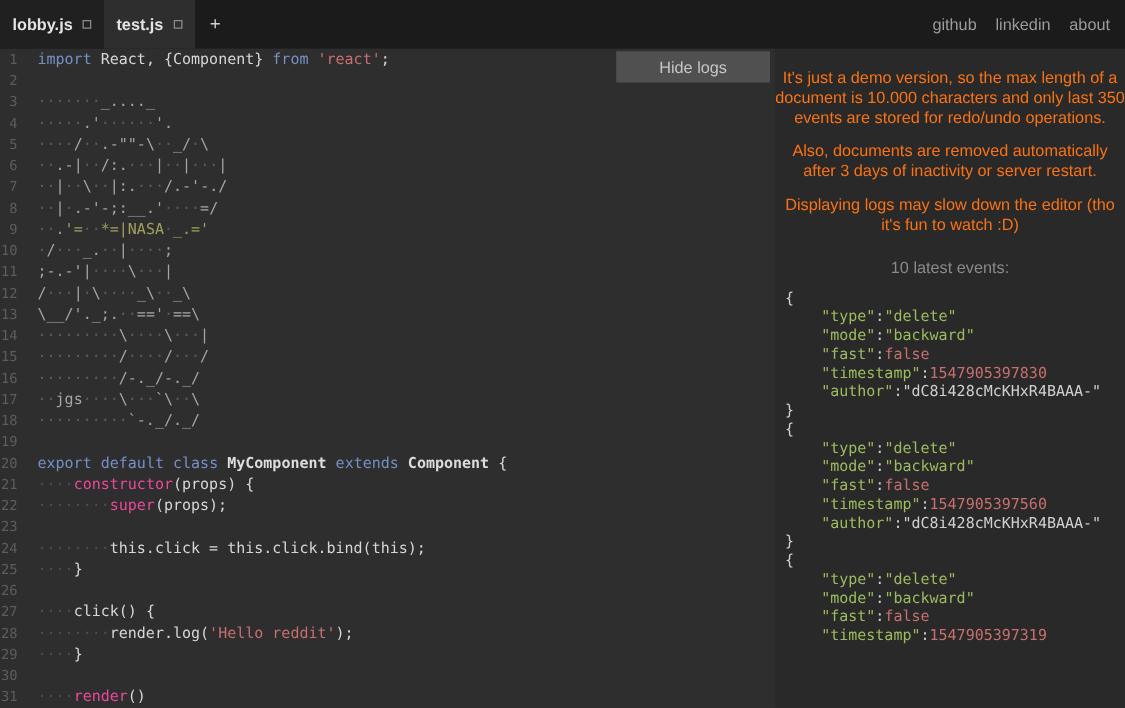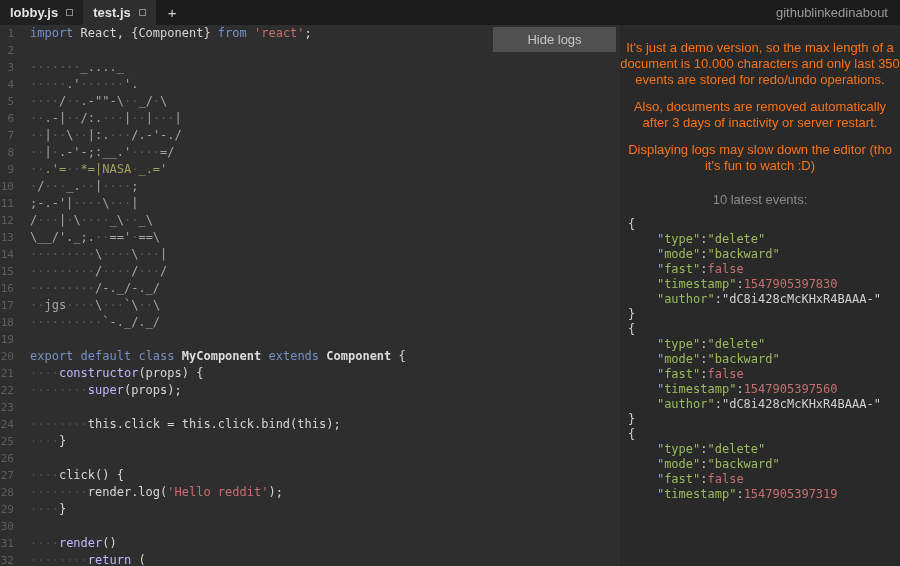--- a/index.html
+++ b/index.html
@@ -6,40 +6,40 @@
   html,body { margin:0; padding:0; }
   body {
     width:900px; height:566px; overflow:hidden;
     background:#2e2e2e;
     font-family:"Liberation Sans", sans-serif;
     -webkit-font-smoothing:antialiased;
   }
 
   
   .topbar {
-    height:25px; background:#1b1b1b;
+    height:39px; background:#1b1b1b;
     display:flex; align-items:stretch;
     color:#e4e4e4; font-size:13px;
   }
   .tab {
     display:flex; align-items:center;
     padding:0 10px; font-weight:bold; cursor:pointer;
   }
   .tab.inactive { background:#202020; }
   .tab.active   { background:#2e2e2e; }
   .close-box {
     width:7px; height:7px; border:1px solid #8b8b8b;
     margin-left:8px; display:inline-block; flex:none;
   }
   .newtab {
     display:flex; align-items:center; padding:0 12px;
     color:#cfcfcf; font-size:15px; cursor:pointer;
   }
   .topbar-spacer { flex:1; }
-  .nav-links { display:flex; align-items:center; padding-right:12px; }
+  .nav-links { display:flex; align-items:center; gap:15px; padding-right:12px; }
   .nav-link { color:#9b9b9b; cursor:pointer; }
 
   
   .content { display:flex; height:541px; }
 
   
   .editor {
     width:620px; flex:none; position:relative;
     background:#2e2e2e; overflow:hidden;
   }
@@ -49,21 +49,21 @@
   }
   .line-num {
     width:14px; flex:none; text-align:right;
     color:#5d5d5d; font-size:11px;
   }
   .code-text { white-space:pre; padding-left:16px; }
 
   .tok-kw  { color:#7590c5; }
   .tok-pl  { color:#d6d6d6; }
   .tok-str { color:#c76f6f; }
-  .tok-fn  { color:#c4b5fd; }
+  .tok-fn  { color:#ec4899; }
   .tok-cls { color:#dcdcdc; font-weight:bold; }
   .tok-ws  { color:#4e4e4e; }
   .tok-art { color:#a6a6a6; }
   .tok-artolive { color:#a2a05e; }
   .tok-wsart { color:#5c5c5c; }
 
   .hide-logs-btn {
     position:absolute; top:2px; right:4px;
     width:123px; height:25px;
     background:#505050; color:#c6c6c6;

